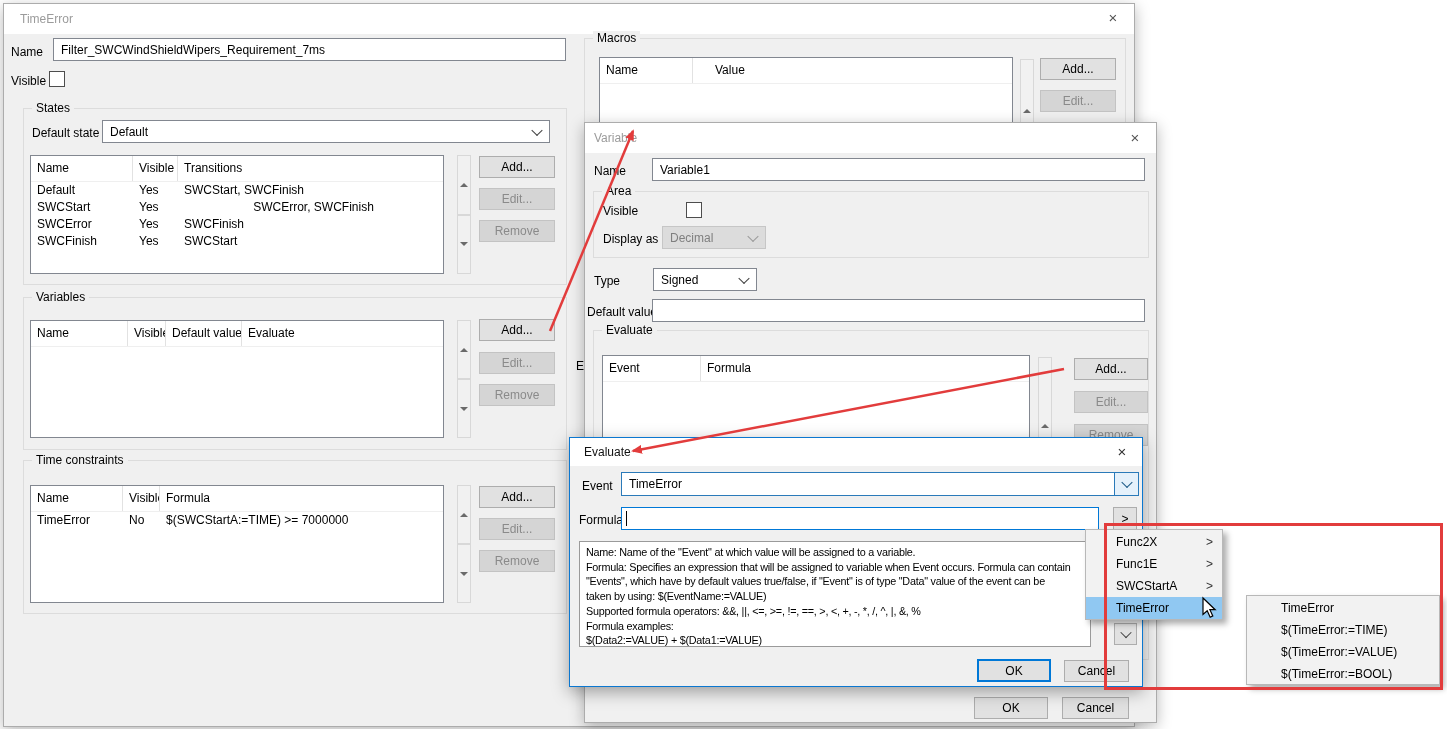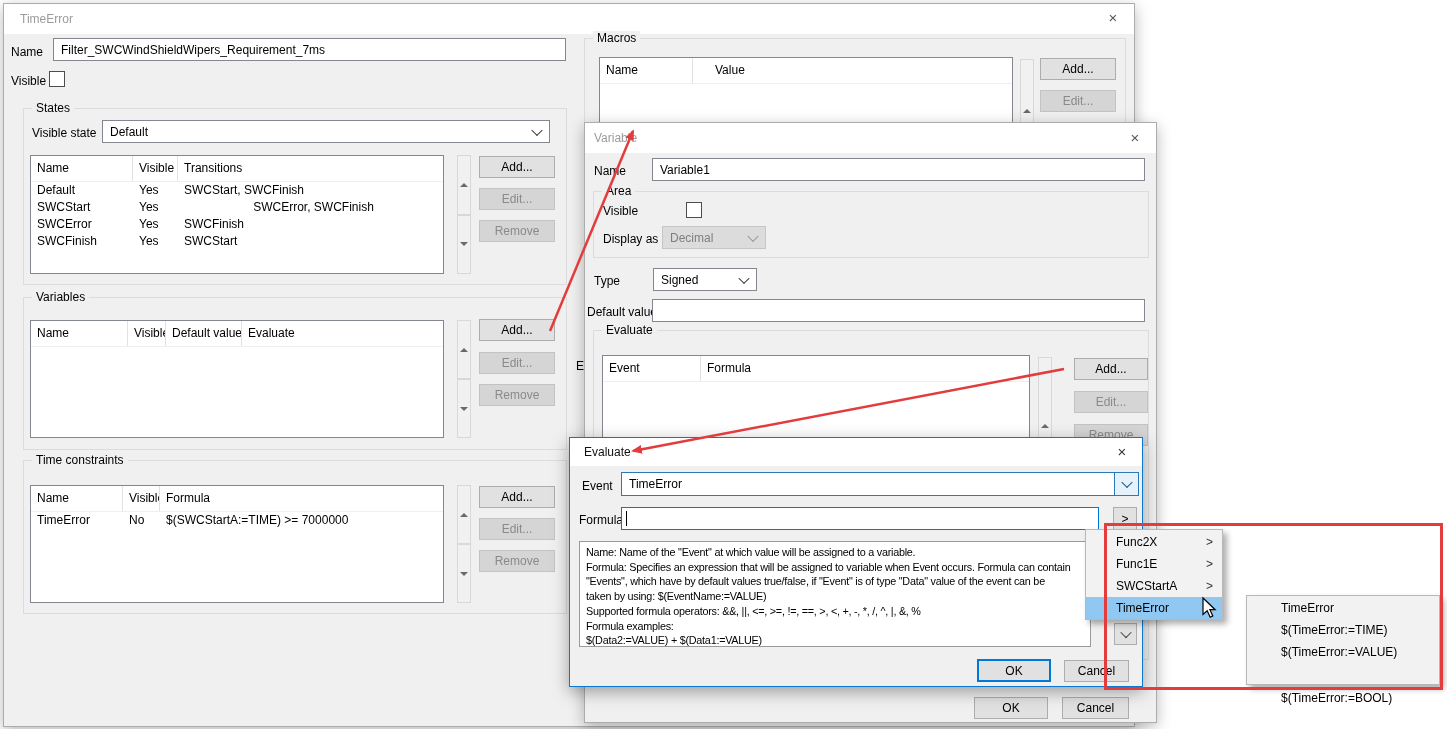--- a/index.html
+++ b/index.html
@@ -60,21 +60,21 @@
     <span class="lbl" style="left:7px;top:41px;">Name</span>
     <div class="inp" style="left:49px;top:34px;width:513px;height:23px;">
       <span>Filter_SWCWindShieldWipers_Requirement_7ms</span>
     </div>
 
     <span class="lbl" style="left:7px;top:70px;">Visible</span>
     <span class="cb" style="left:45px;top:67px;"></span>
 
     <div class="grp" style="left:19px;top:104px;width:544px;height:177px;">
       <span class="legend">States</span>
-      <span class="lbl" style="left:8px;top:17px;">Visible state</span>
+      <span class="lbl" style="left:8px;top:17px;">Default state</span>
       <div class="combo" style="left:78px;top:11px;width:448px;height:23px;">
         <span>Default</span>
         <span class="chev"></span>
       </div>
       <div class="tbl" style="left:6px;top:46px;width:414px;height:119px;">
         <div class="thead">
           <div class="tcell" style="width:102px;">Name</div>
           <div class="tcell" style="width:45px;">Visible</div>
           <div class="tcell" style="flex:1;border-right:none;">Transitions</div>
         </div>
@@ -289,21 +289,21 @@
   <div class="menu z5" style="left:1246px;top:595px;width:194px;height:90px;">
     <div class="mitem" style="padding-left:34px;">
       <span>TimeError</span>
     </div>
     <div class="mitem" style="padding-left:34px;">
       <span>$(TimeError:=TIME)</span>
     </div>
     <div class="mitem" style="padding-left:34px;">
       <span>$(TimeError:=VALUE)</span>
     </div>
-    <div class="mitem" style="padding-left:34px;margin-top:24px;">
+    <div class="mitem" style="padding-left:34px;">
       <span>$(TimeError:=BOOL)</span>
     </div>
   </div>
 
   <svg class="overlay" width="1447" height="729" viewBox="0 0 1447 729">
     <defs>
       <marker id="arrh" markerWidth="11" markerHeight="9" refX="9" refY="4.5" orient="auto" markerUnits="userSpaceOnUse">
         <path d="M0,0 L11,4.5 L0,9 Z" fill="#e23c3c"></path>
       </marker>
     </defs>

